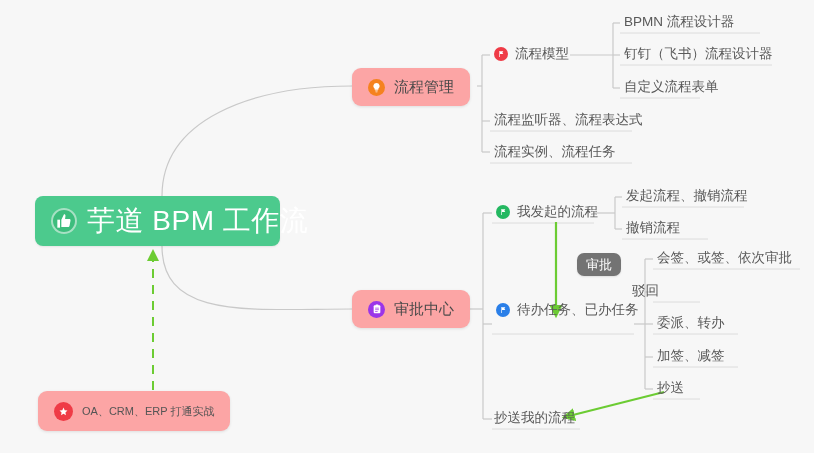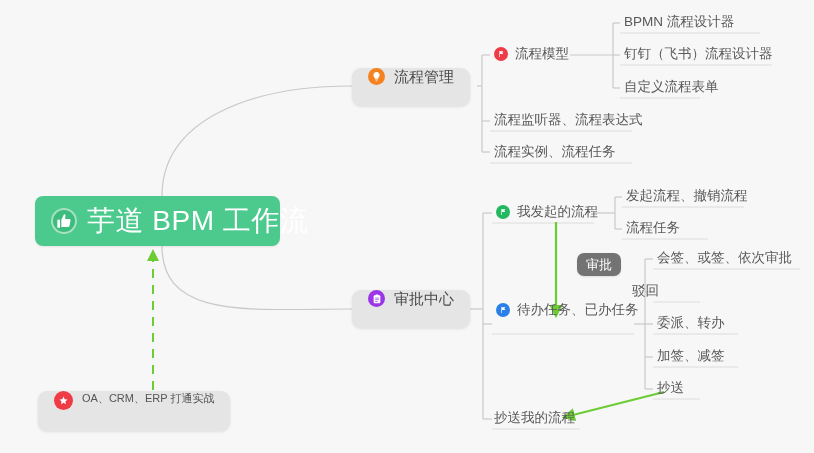--- a/index.html
+++ b/index.html
@@ -19,23 +19,23 @@
     width:245px;height:50px;
     background:#4cca8d;border-radius:8px;
     display:flex;align-items:center;gap:10px;
     padding:0 0 0 16px;box-sizing:border-box;
     box-shadow:0 1px 2px rgba(0,0,0,.08);
   }
   .root-label{color:#ffffff;font-size:28px;letter-spacing:.5px;white-space:nowrap;}
 
   
   .card{
-    position:absolute;background:#e5e5e5;border-radius:9px;
+    position:absolute;background:#fca5a5;border-radius:9px;
     box-shadow:0 1px 3px rgba(0,0,0,.10);
-    display:flex;gap:9px;
+    display:flex;align-items:center;gap:9px;
     padding:0 16px;box-sizing:border-box;height:38px;
   }
   .card .card-label{font-size:15px;color:#4a4a4a;white-space:nowrap;}
 
   #node-process-mgmt{left:352px;top:68px;height:38px;}
   #node-approval-center{left:352px;top:290px;height:38px;}
   #node-oa-crm-erp{left:38px;top:391px;height:40px;}
   #node-oa-crm-erp .card-label{font-size:11px;color:#555;}
 
   
@@ -238,21 +238,21 @@
   </div>
 
   <div class="tnode" style="left:492px;top:408px;">
     <span>抄送我的流程</span>
   </div>
 
   <div class="tnode" style="left:624px;top:186px;">
     <span>发起流程、撤销流程</span>
   </div>
   <div class="tnode" style="left:624px;top:218px;">
-    <span>流程任务</span>
+    <span>撤销流程</span>
   </div>
 
   <div class="tnode" style="left:655px;top:248px;">
     <span>会签、或签、依次审批</span>
   </div>
   <div class="tnode" style="left:630px;top:281px;">
     <span>驳回</span>
   </div>
   <div class="tnode" style="left:655px;top:313px;">
     <span>委派、转办</span>

